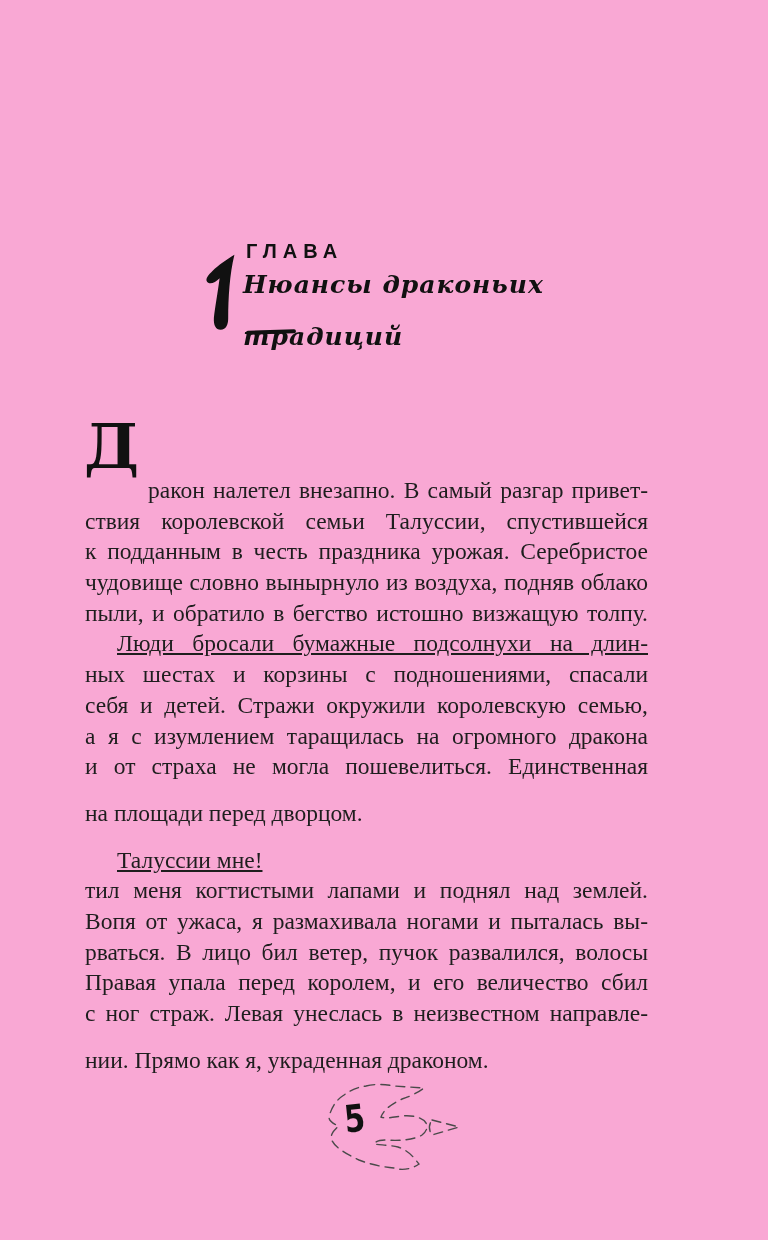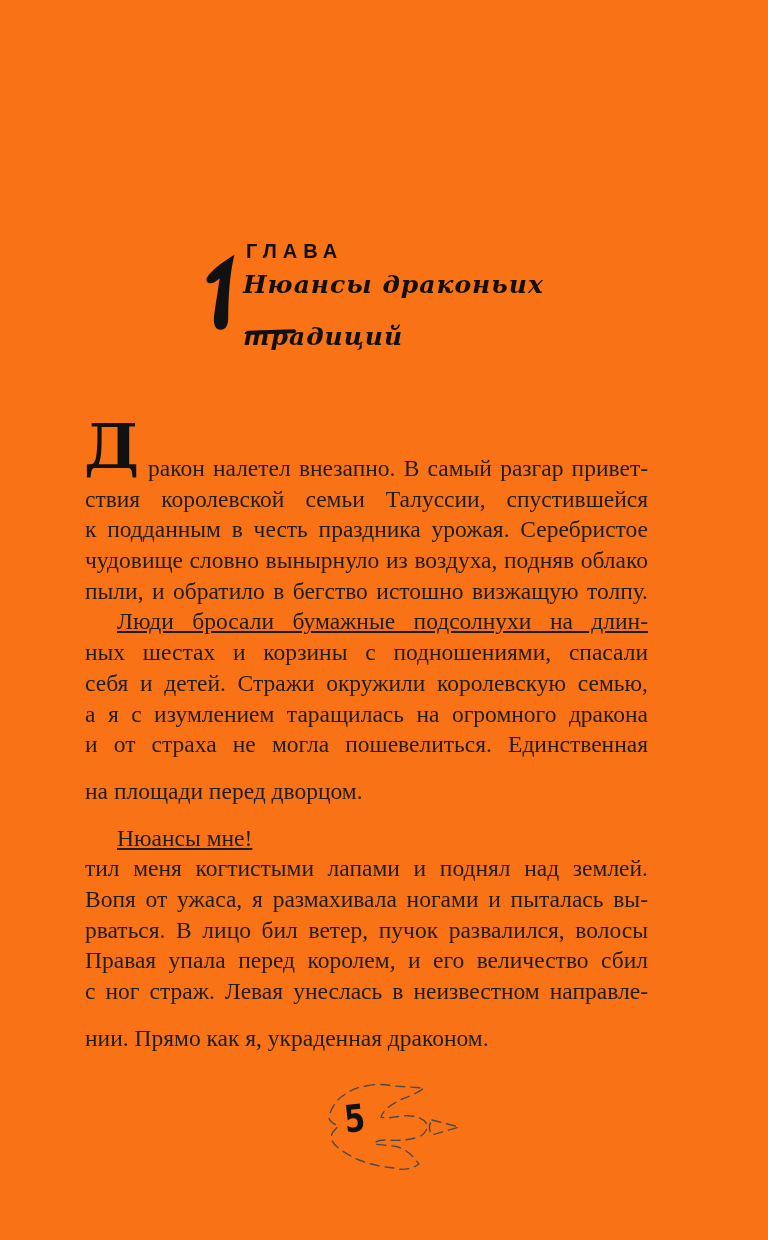--- a/index.html
+++ b/index.html
@@ -1,20 +1,20 @@
 <!DOCTYPE html>
 <html><head>
 <meta charset="utf-8">
 <style>
   html,body { margin:0; padding:0; background:#e8e8e8; }
   .page {
     position:relative;
     width:768px; height:1240px;
     margin:0 auto;
-    background:#f97316;
+    background:#f9a8d4;
     overflow:hidden;
     font-family:"Liberation Serif", serif;
   }
 
   
   .chapter-heading { position:absolute; left:0; top:0; width:768px; height:400px; }
   .chapter-number-svg { position:absolute; left:201px; top:251px; width:42px; height:82px; }
   .chapter-label {
     position:absolute; left:246px; top:240px;
     font-family:"Liberation Sans", sans-serif;
@@ -37,21 +37,21 @@
   }
 
   
   .body-text {
     position:absolute; left:85px; top:453px; width:563px;
     font-size:23.5px; line-height:30.7px; color:#1e1e1e;
   }
   .line { text-align:justify; text-align-last:justify; height:30.7px; overflow:visible; white-space:nowrap0; }
   .line.end { text-align:justify; text-align-last:left;margin-top:16px; }
   .line.indent { text-indent:32px;text-decoration:underline; }
-  .line.dropcap-gap { padding-left:63px; }
+  .line.dropcap-gap { padding-left:63px;margin-top:22px; }
   .drop-cap {
     position:absolute; left:84px; top:416px;
     font-family:"DejaVu Serif", serif; font-weight:700;
     font-size:62px; line-height:1; color:#111;
   }
 
   
   .paw-svg { position:absolute; left:324px; top:1073px; width:142px; height:102px; }
   .page-number {
     position:absolute; left:342px; top:1098px;
@@ -89,21 +89,21 @@
     </div>
     <div>
       <div class="line indent">Люди бросали бумажные подсолнухи на длин-</div>
       <div class="line">ных шестах и корзины с подношениями, спасали</div>
       <div class="line">себя и детей. Стражи окружили королевскую семью,</div>
       <div class="line">а я с изумлением таращилась на огромного дракона</div>
       <div class="line">и от страха не могла пошевелиться. Единственная</div>
       <div class="line end">на площади перед дворцом.</div>
     </div>
     <div>
-      <div class="line end indent">Нюансы мне!</div>
+      <div class="line end indent">Талуссии мне!</div>
     </div>
     <div>
       <div class="line">тил меня когтистыми лапами и поднял над землей.</div>
       <div class="line">Вопя от ужаса, я размахивала ногами и пыталась вы-</div>
       <div class="line">рваться. В лицо бил ветер, пучок развалился, волосы</div>
       <div class="line">Правая упала перед королем, и его величество сбил</div>
       <div class="line">с ног страж. Левая унеслась в неизвестном направле-</div>
       <div class="line end">нии. Прямо как я, украденная драконом.</div>
     </div>
   </div>

